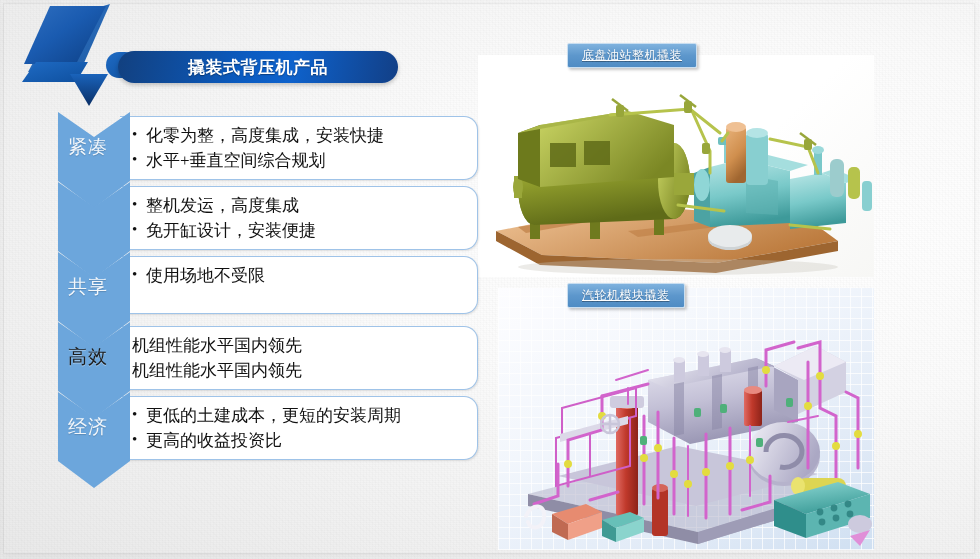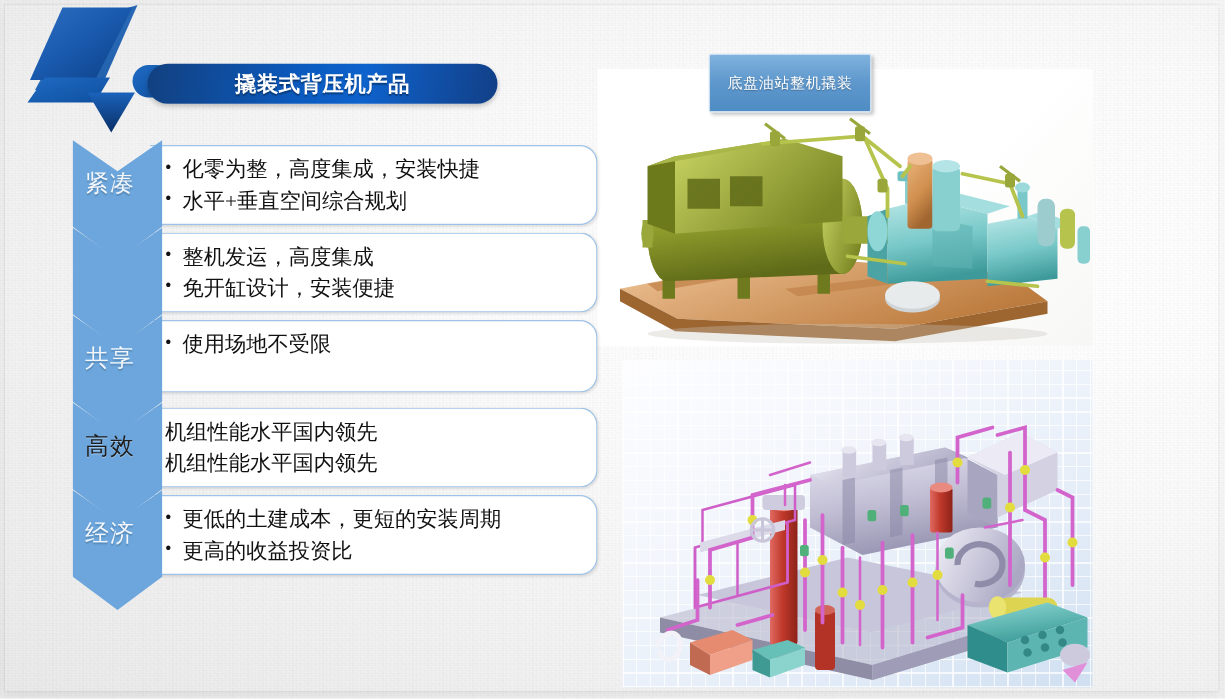--- a/index.html
+++ b/index.html
@@ -122,31 +122,32 @@
       repeating-linear-gradient(0deg, rgba(255,255,255,.75) 0 1px, rgba(255,255,255,0) 1px 11px),
       repeating-linear-gradient(90deg, rgba(255,255,255,.75) 0 1px, rgba(255,255,255,0) 1px 11px);
   }
   .pic-panel svg { position: absolute; inset: 0; display:block; }
 
   
   .caption {
     position: absolute;
     height: 23px;
     display: flex; align-items: center; justify-content: center;
-    padding: 11px 14px;
+    padding: 0 14px;
     background: linear-gradient(180deg,#7fb2de 0%, #5d97cc 50%, #4f8cc4 100%);
     border: 1px solid #c9def0;
     border-radius: 2px;
     box-shadow: 2px 2px 3px rgba(0,0,0,.22);
     color: #ffffff;
     font-family: "Liberation Sans","DejaVu Sans",sans-serif;
     font-size: 12px;
     letter-spacing: .5px;
     text-shadow: 0 1px 1px rgba(0,0,0,.3);
     z-index: 5;
+    text-decoration: underline;
   }
   #cap1 { left: 567px; top: 43px; }
   #cap2 { left: 567px; top: 283px; }
 </style>
 </head>
 <body>
 
 <div id="slide">
 
   <div id="noise"></div>
@@ -501,15 +502,16 @@
 
       <g stroke="#f3f2f8" stroke-width="4" fill="none" stroke-linecap="round">
         <path d="M28 228 C 34 214, 48 216, 46 230 C 44 242, 32 242, 30 234"></path>
       </g>
 
       <ellipse cx="362" cy="236" rx="12" ry="9" fill="#cdcade"></ellipse>
 
       <polygon points="352,248 372,242 362,258" fill="#e08fd8"></polygon>
     </svg>
   </div>
+  <div class="caption" id="cap2">汽轮机模块撬装</div>
 
   <div id="frameshadow"></div>
 </div>
 
 </body></html>

